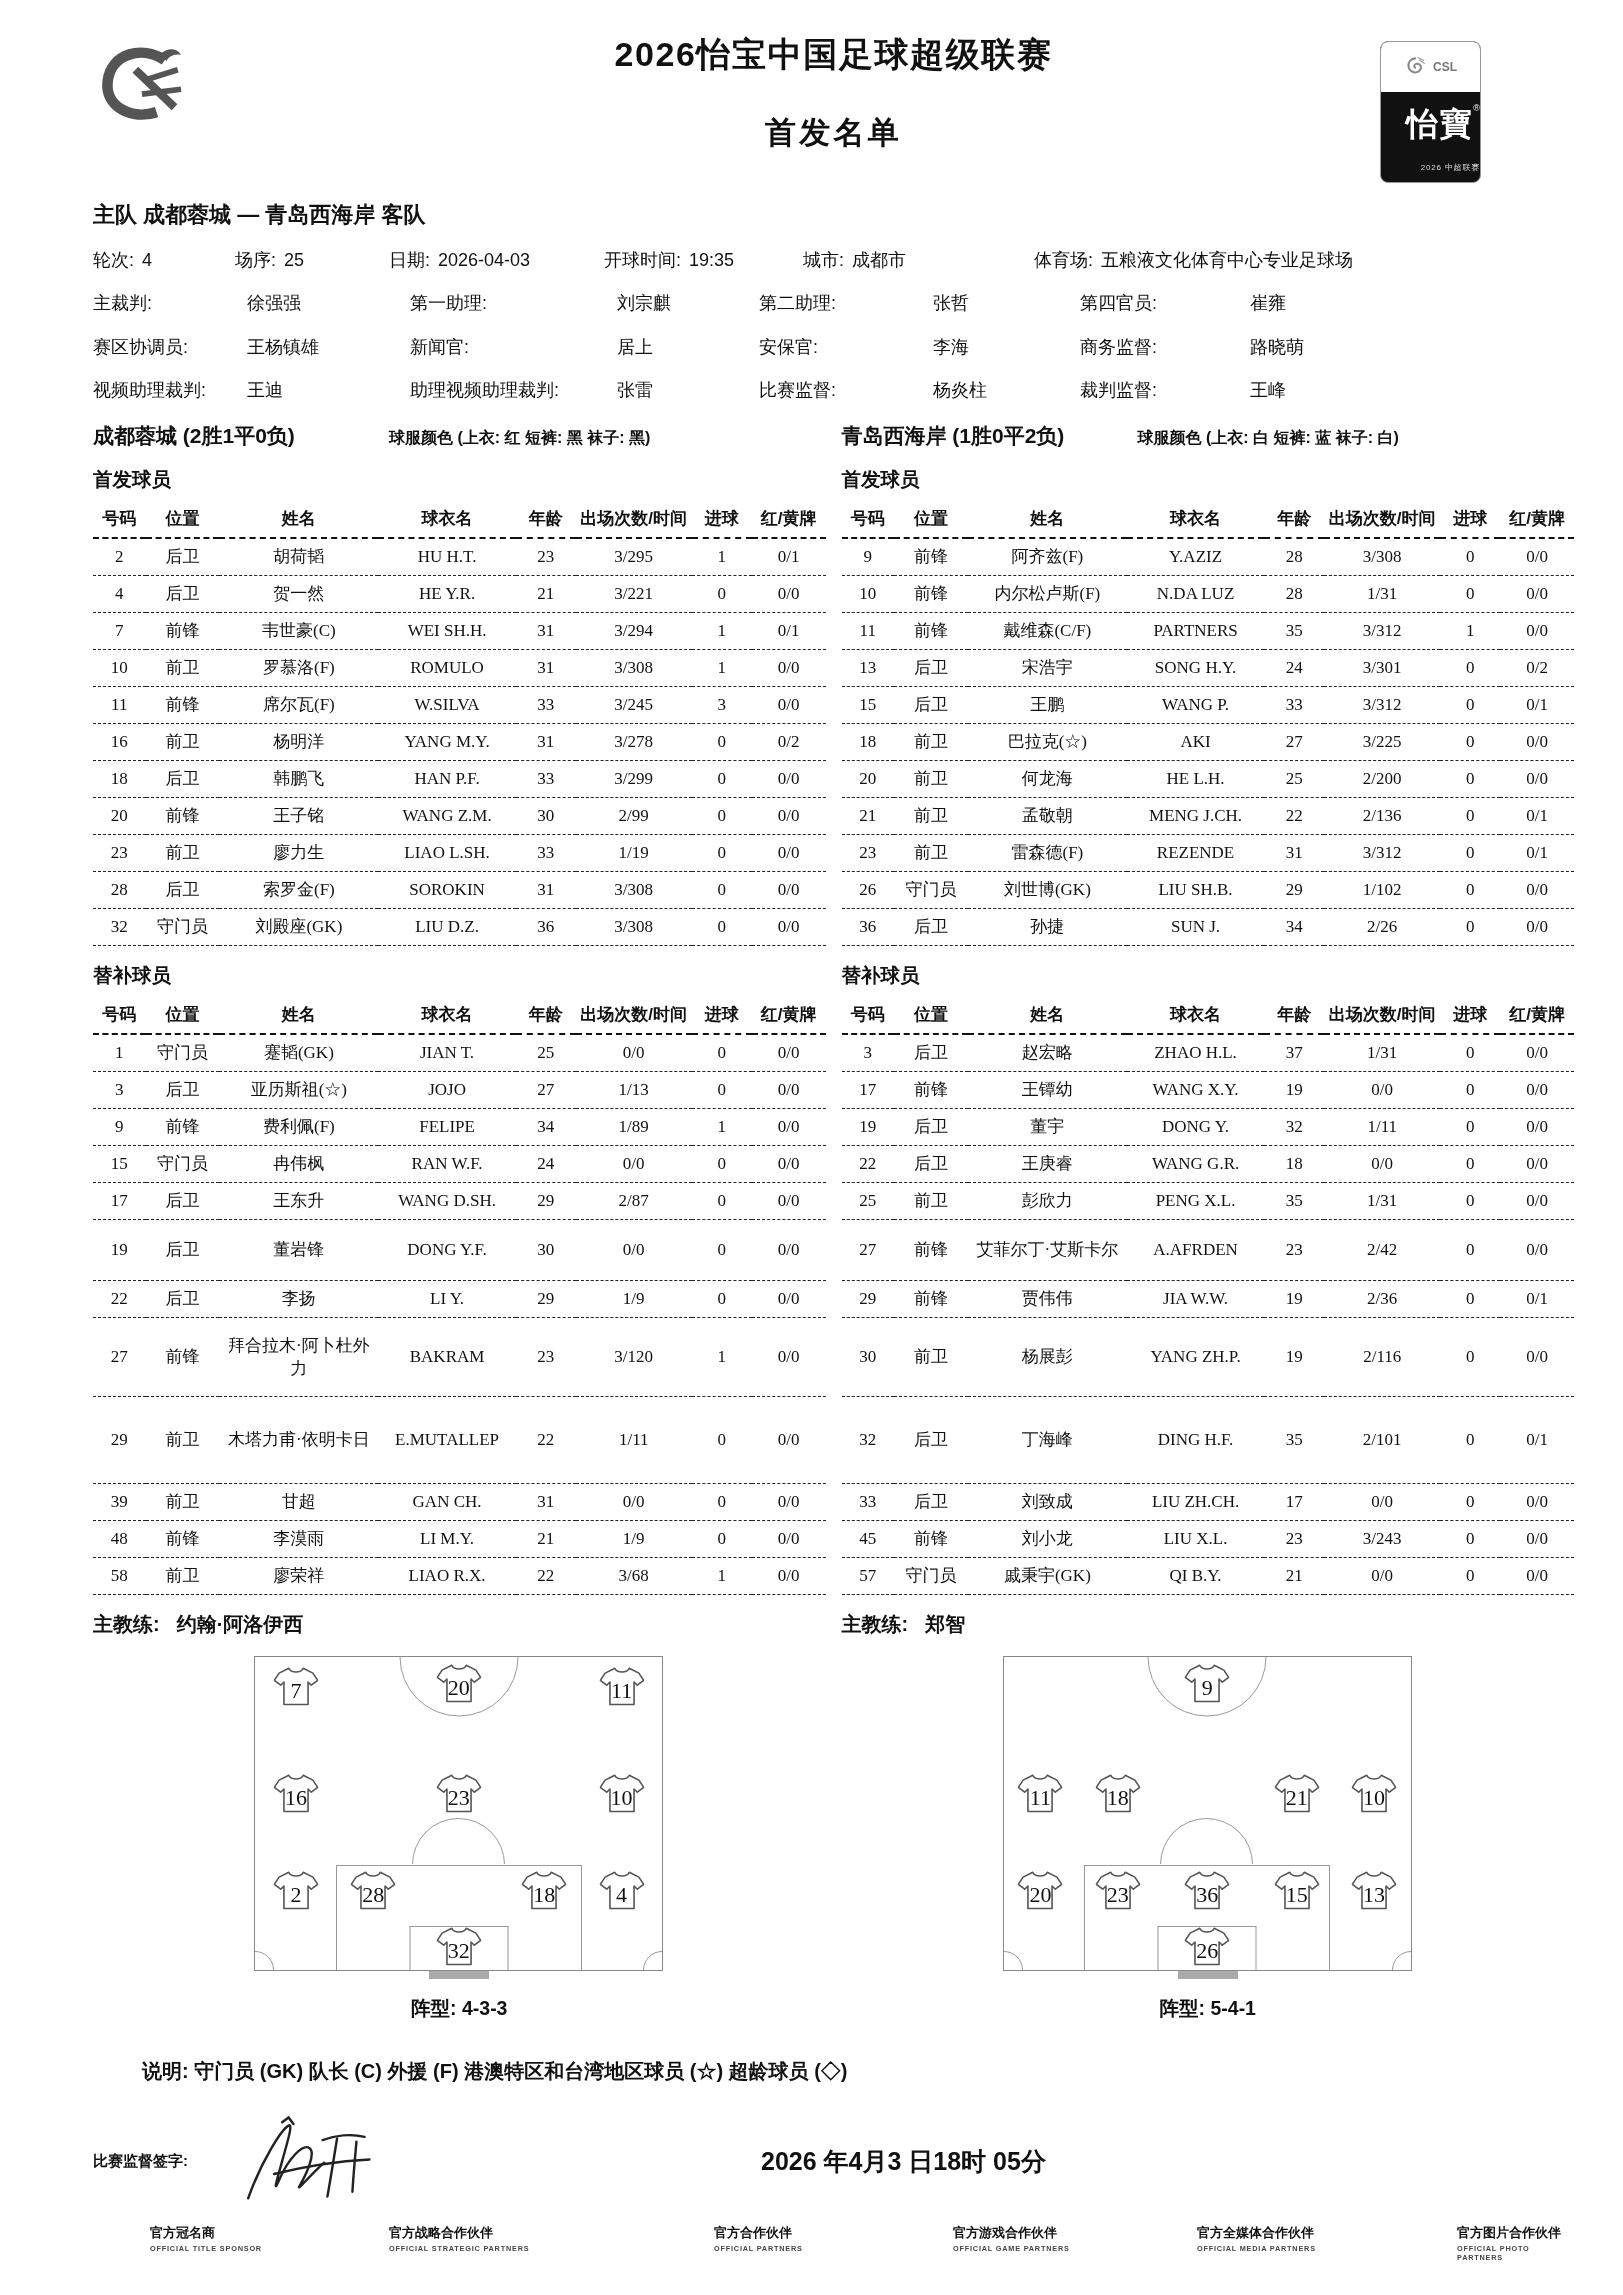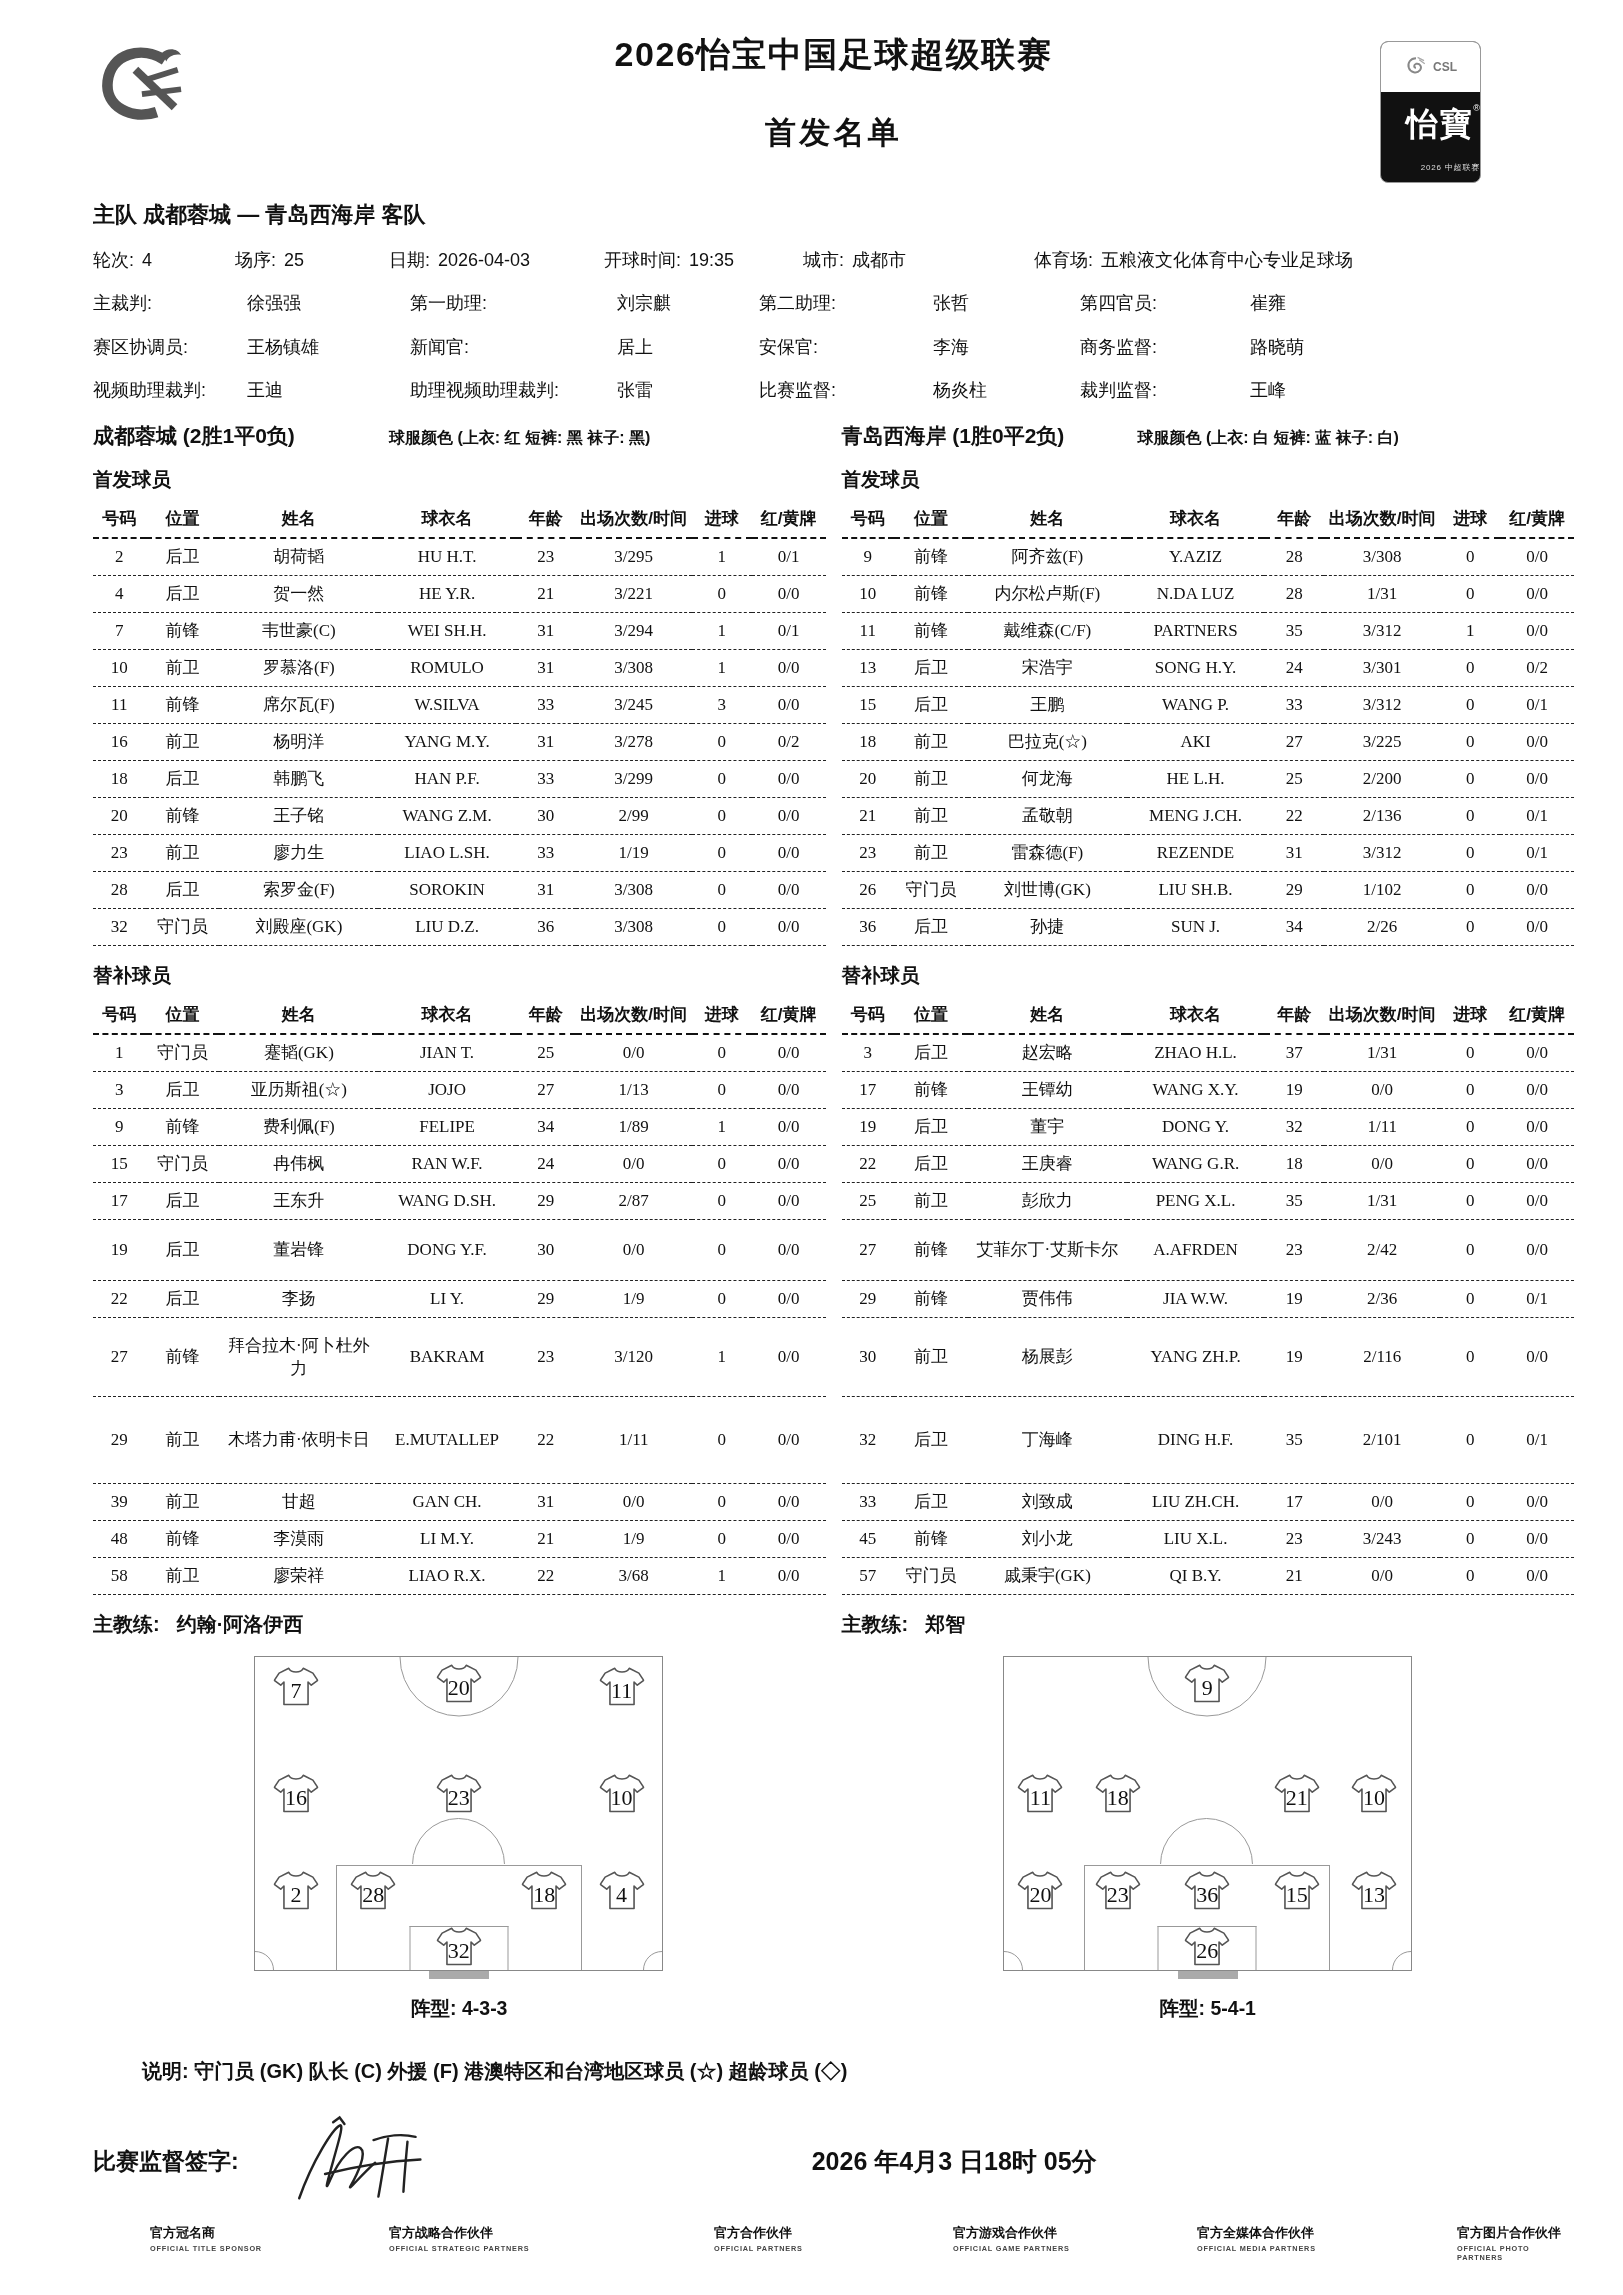--- a/index.html
+++ b/index.html
@@ -81,21 +81,21 @@
   .goal-bar{position:absolute;left:50%;bottom:-9.7px;transform:translateX(-50%);width:60px;height:8px;background:#aaa;}
   .pitch-outer{position:relative;}
   .jersey{position:absolute;width:45px;height:45px;transform:translate(-50%,-50%);text-align:center;}
   .jersey svg{width:45px;height:41px;display:block;}
   .jnum{position:absolute;left:0;right:0;top:12px;font-family:"Liberation Serif", serif;font-size:22px;color:#111;}
   .formation-label{font-size:19.5px;font-weight:bold;text-align:center;margin-top:24px;}
 
   
   .note{font-size:20px;font-weight:bold;margin:36px 0 0 49px;}
   .sign-row{display:flex;align-items:center;margin-top:24px;height:106px;}
-  .sign-label{font-size:23px;font-weight:bold;}
+  .sign-label{font-size:15px;font-weight:bold;}
   .signature{width:187px;height:101px;margin-left:37px;}
   .datetime{font-size:25px;font-weight:bold;margin-left:349px;}
   .sp-labels{display:grid;grid-template-columns:296px 325px 239px 244px 260px 1fr;margin-top:9px;}
   .sp-label .cn{font-size:13px;font-weight:bold;}
   .sp-label .en{font-size:7.3px;font-weight:bold;color:#444;letter-spacing:0.8px;margin-top:2.4px;}
   .sp-label:first-child{padding-left:57px;}
 </style>
 </head>
 <body>
 

